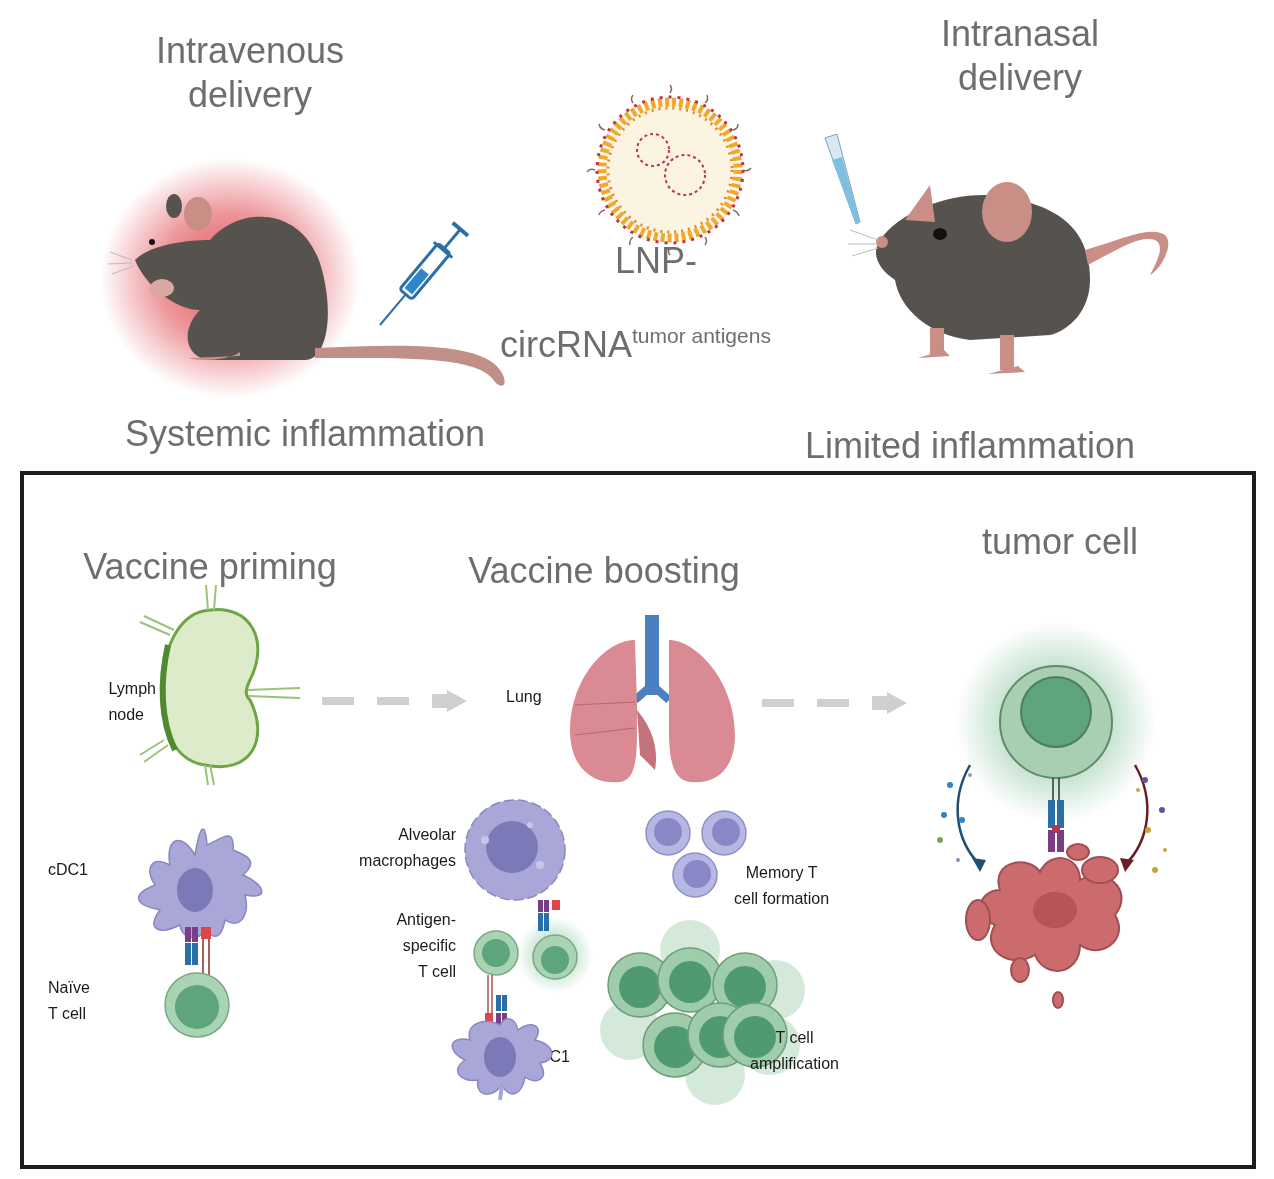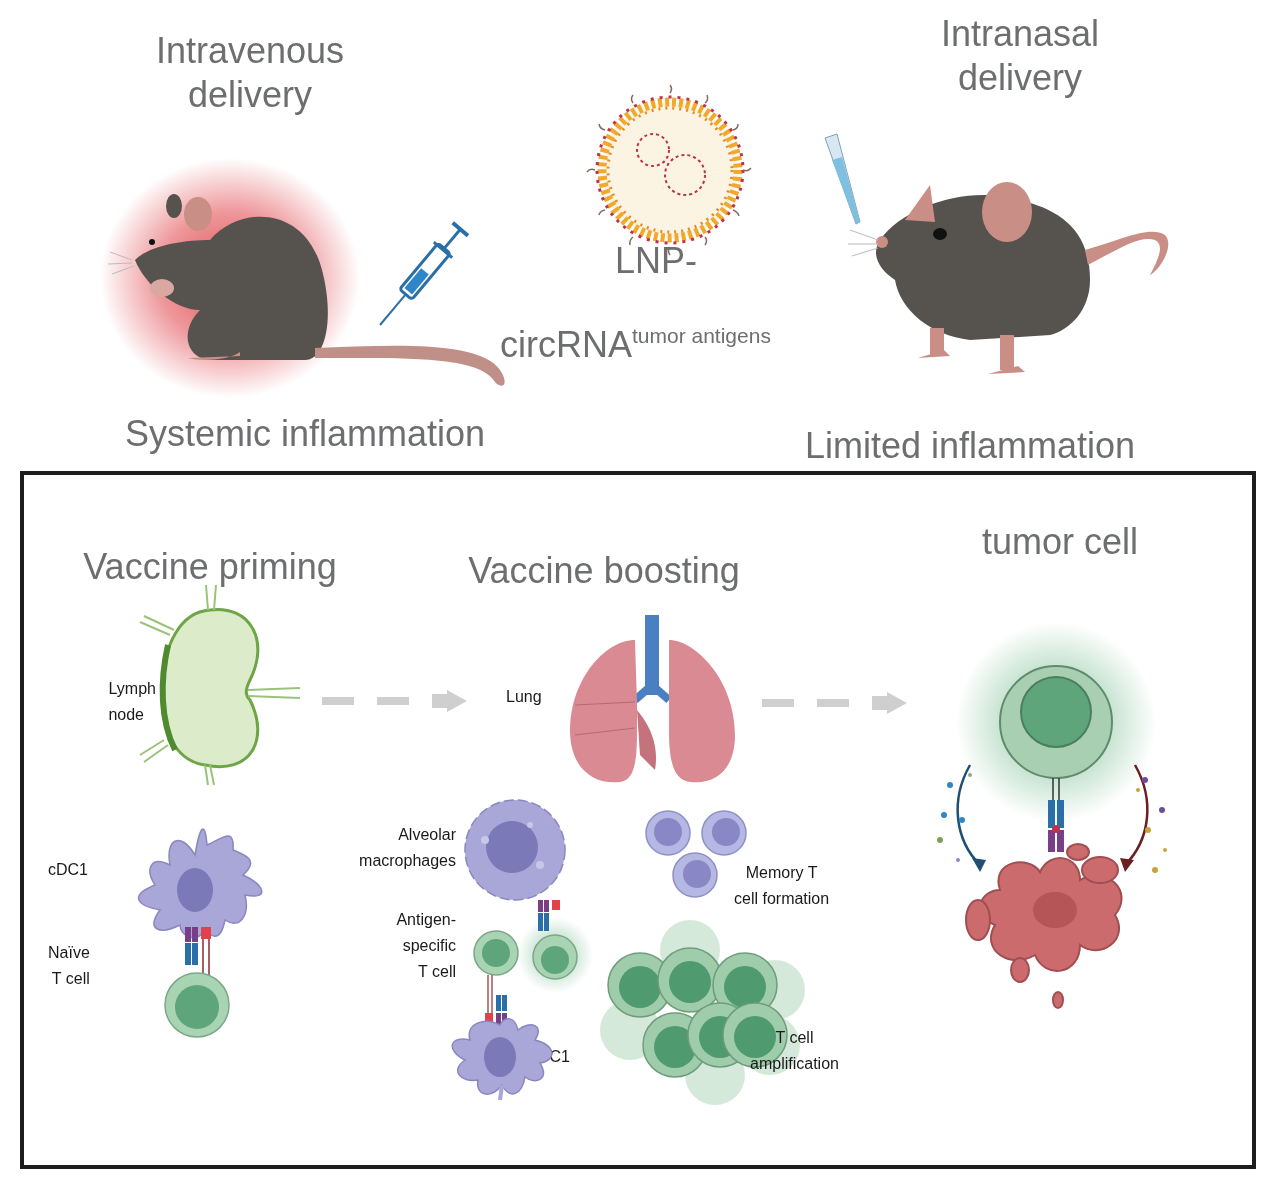--- a/index.html
+++ b/index.html
@@ -193,21 +193,21 @@
     <circle cx="205" cy="140" r="3" fill="#6c4e98"></circle>
       <circle cx="222" cy="170" r="3" fill="#6c4e98"></circle>
       <circle cx="208" cy="190" r="3" fill="#c9a33a"></circle>
     <circle cx="225" cy="210" r="2" fill="#c9a33a"></circle>
       <circle cx="215" cy="230" r="3" fill="#c9a33a"></circle>
       <circle cx="198" cy="150" r="2" fill="#c9a33a"></circle>
   </g>
 </svg>
 
 <div class="abs label-dark" style="left:48px; top:857px;">cDC1</div>
-<div class="abs label-dark" style="left:48px; top:940px; text-align:right;">
+<div class="abs label-dark" style="left:48px; top:975px; text-align:left;">
   <div>Naïve</div>
   <div>T cell</div>
 </div>
 <svg style="left:125px; top:815px;" width="150" height="235">
   <g>
     <path d="M70 40 C75 10 80 5 82 30 C95 25 110 10 108 35 C120 40 135 45 118 60 C140 70 145 85 120 80 C125 100 115 115 100 105 C95 130 85 120 80 115 C70 130 55 120 55 110 C35 120 20 115 35 95 C10 90 5 80 30 70 C20 55 25 40 45 50 C40 25 55 15 70 40 Z" fill="#a9a6d8" stroke="#8a87c0" stroke-width="1.5"></path>
     <ellipse cx="70" cy="75" rx="18" ry="22" fill="#7c79b8"></ellipse>
   </g>
   <rect x="60" y="112" width="6" height="15" fill="#7a3e86"></rect>
     <rect x="67" y="112" width="6" height="15" fill="#7a3e86"></rect>

